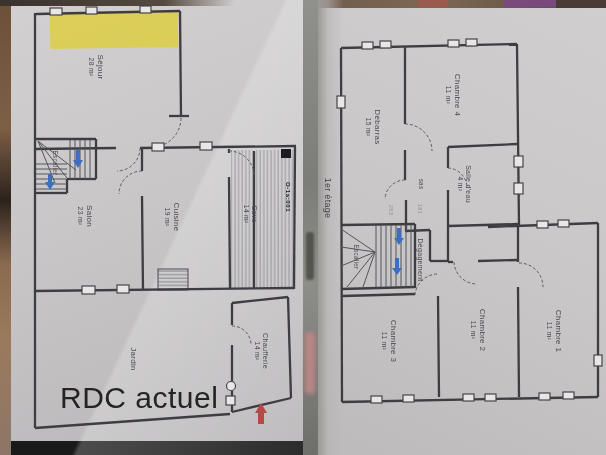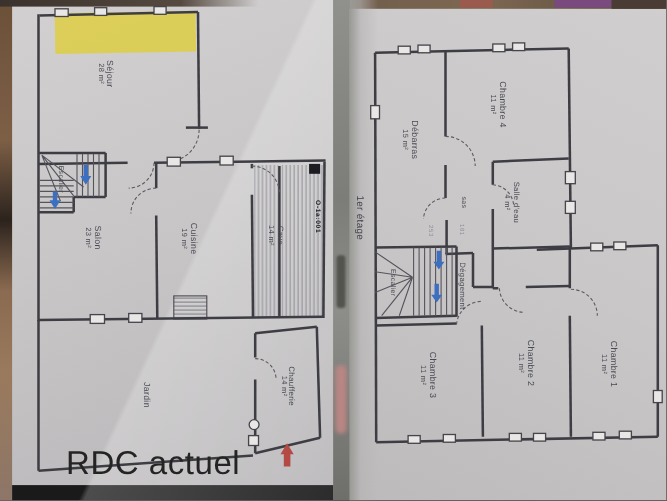--- a/index.html
+++ b/index.html
@@ -12,21 +12,21 @@
   svg{position:absolute;left:0;top:0;}
   .vlabel{position:absolute;display:flex;flex-direction:column;align-items:center;
           transform:translate(-50%,-50%) rotate(90deg);white-space:nowrap;
           color:#4a4a53;line-height:1.3;letter-spacing:.3px;}
   .vlabel .nm{font-size:8px;}
   .vlabel .ar{font-size:6.8px;}
   .vlabel.sm .nm{font-size:6.3px;}
   .note{color:#3e3e46;font-size:9px;}
   .pencil{color:#8f8f98;font-size:5.5px;letter-spacing:.5px;}
   .stamp{color:#1a1a20;font-size:6px;font-weight:bold;letter-spacing:.6px;}
-  .plan-title{position:absolute;white-space:nowrap;color:#242424;margin-top:24px;}
+  .plan-title{position:absolute;white-space:nowrap;color:#242424;}
   #titleL{left:60px;top:381px;font-size:30px;letter-spacing:0.5px;}
   .strip{position:absolute;}
 </style>
 </head>
 <body>
 
 <div id="stage">
 
   <section class="photo" id="photoL">
     <div class="strip" style="left:0;top:0;width:11px;height:455px;

